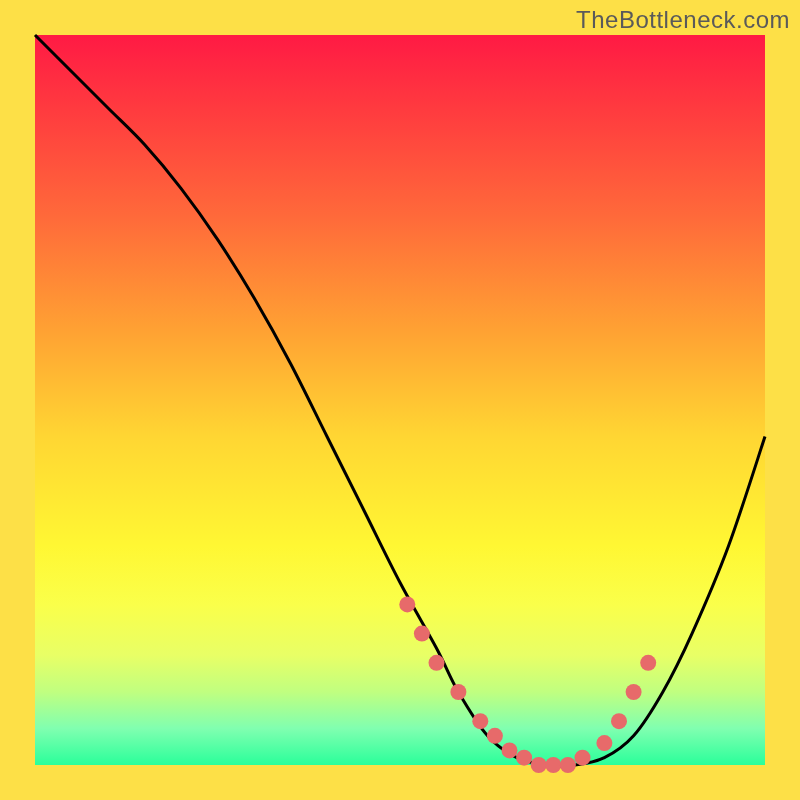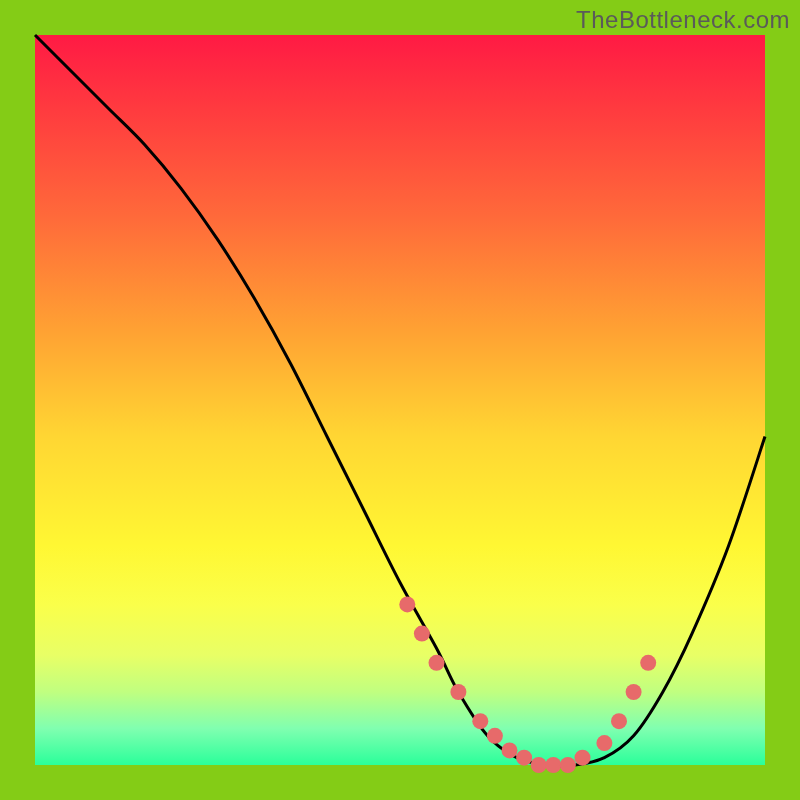--- a/index.html
+++ b/index.html
@@ -10,21 +10,21 @@
     height: 800px;
     overflow: hidden;
     position: relative;
   }
   .outer {
     position: absolute;
     top: 0;
     left: 0;
     width: 800px;
     height: 800px;
-    background: #84cc16;
+    background: #fde047;
   }
   .plot-area {
     position: absolute;
     left: 35px;
     top: 35px;
     width: 730px;
     height: 730px;
     background: linear-gradient(to bottom,
       #ff1a44 0%,
       #ff3a3f 10%,

